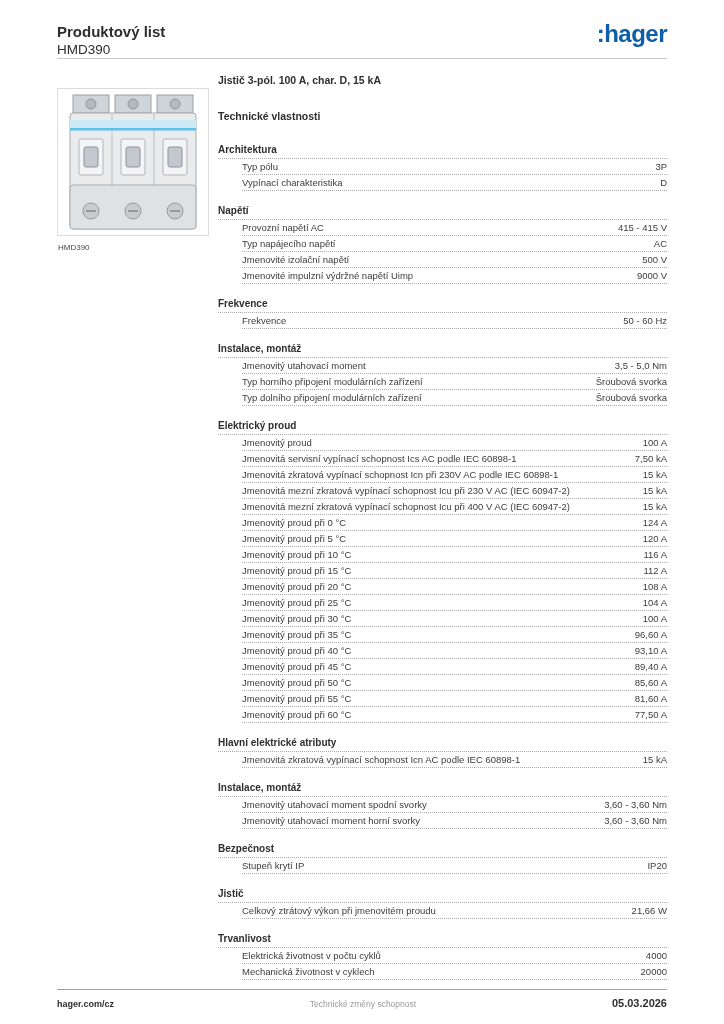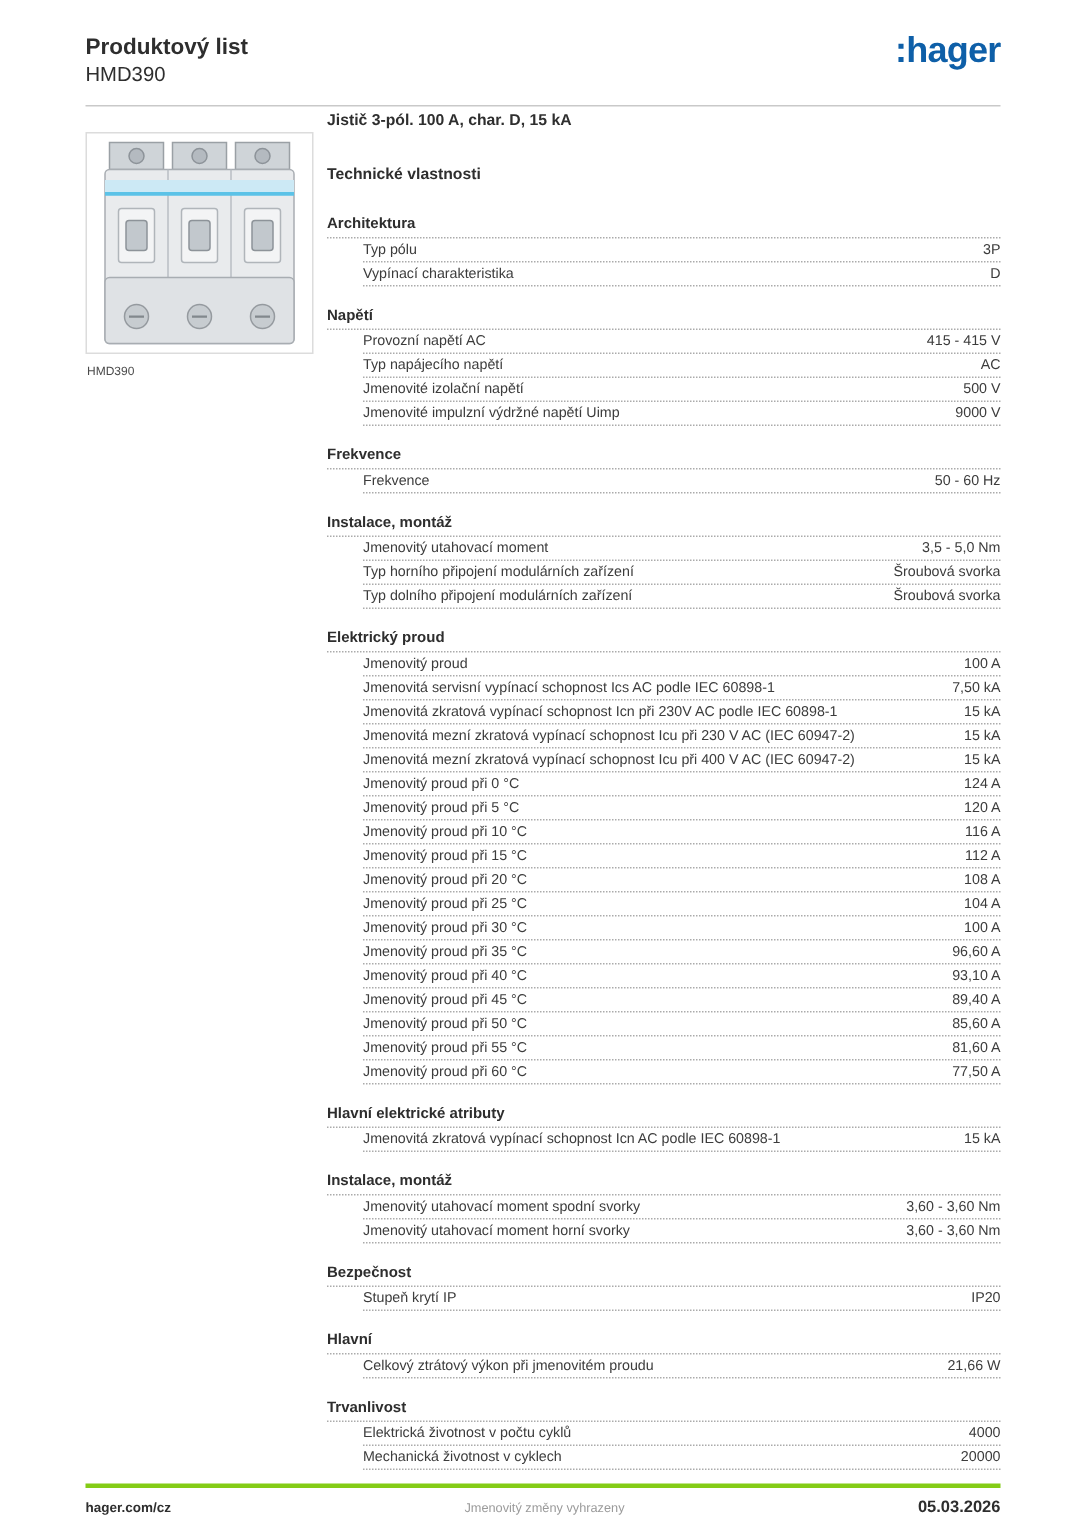--- a/index.html
+++ b/index.html
@@ -3,21 +3,21 @@
 <meta charset="utf-8">
 <style>
   * { margin:0; padding:0; box-sizing:border-box; }
   body { background:#ffffff; font-family:"Liberation Sans", sans-serif; }
   .page {
     position:relative; width:724px; height:1024px; background:#fff;
     color:#3a3a3a; overflow:hidden;
   }
   
   .header {
-    position:absolute; top:0; left:57px; right:57px; height:71px;
+    position:absolute; top:0; left:57px; right:57px; height:59px;
     border-bottom:1px solid #c9c9c9;
   }
   .doc-type { font-size:15px; font-weight:bold; color:#2e2e2e; padding-top:23px; }
   .product-code { font-size:13.5px; color:#2e2e2e; margin-top:2px; }
   .brand-logo {
     position:absolute; right:0; top:20px; font-size:24px; font-weight:bold;
     letter-spacing:-0.5px; color:#0e5fa8;
   }
   
   .image-box {
@@ -38,21 +38,21 @@
     display:flex; justify-content:space-between; align-items:baseline;
     font-size:9.5px; color:#3c3c3c; padding:2px 0 2px;
     border-bottom:1px dotted #ababab;
     margin-left:24px;
   }
   .row .lbl { text-align:left; padding-right:12px; }
   .row .val { text-align:right; white-space:nowrap; }
   
   .footer {
     position:absolute; left:57px; right:57px; top:989px;
-    border-top:3px solid #84cc16; padding-top:7px;
+    border-top:1px solid #84cc16; padding-top:7px;
     display:flex; justify-content:space-between; align-items:baseline;
   }
   .footer .f-left  { font-size:9px; font-weight:bold; color:#2e2e2e; }
   .footer .f-center{ font-size:8.5px; color:#9a9a9a; }
   .footer .f-right { font-size:11px; font-weight:bold; color:#2e2e2e; }
 </style>
 </head>
 <body>
 
 <div class="page">
@@ -250,21 +250,21 @@
           </div>
         </div>
         <div class="section">
           <div class="section-title">Bezpečnost</div>
           <div class="row">
             <span class="lbl">Stupeň krytí IP</span>
             <span class="val">IP20</span>
           </div>
         </div>
         <div class="section">
-          <div class="section-title">Hlavní</div>
+          <div class="section-title">Jistič</div>
           <div class="row">
             <span class="lbl">Celkový ztrátový výkon při jmenovitém proudu</span>
             <span class="val">21,66 W</span>
           </div>
         </div>
         <div class="section">
           <div class="section-title">Trvanlivost</div>
           <div class="row">
             <span class="lbl">Elektrická životnost v počtu cyklů</span>
             <span class="val">4000</span>
@@ -272,17 +272,17 @@
           <div class="row">
             <span class="lbl">Mechanická životnost v cyklech</span>
             <span class="val">20000</span>
           </div>
         </div>
       </div>
   </div>
 
   <div class="footer">
     <div class="f-left">hager.com/cz</div>
-    <div class="f-center">Jmenovitý změny vyhrazeny</div>
+    <div class="f-center">Technické změny schopnost</div>
     <div class="f-right">05.03.2026</div>
   </div>
 
 </div>
 
 </body></html>

